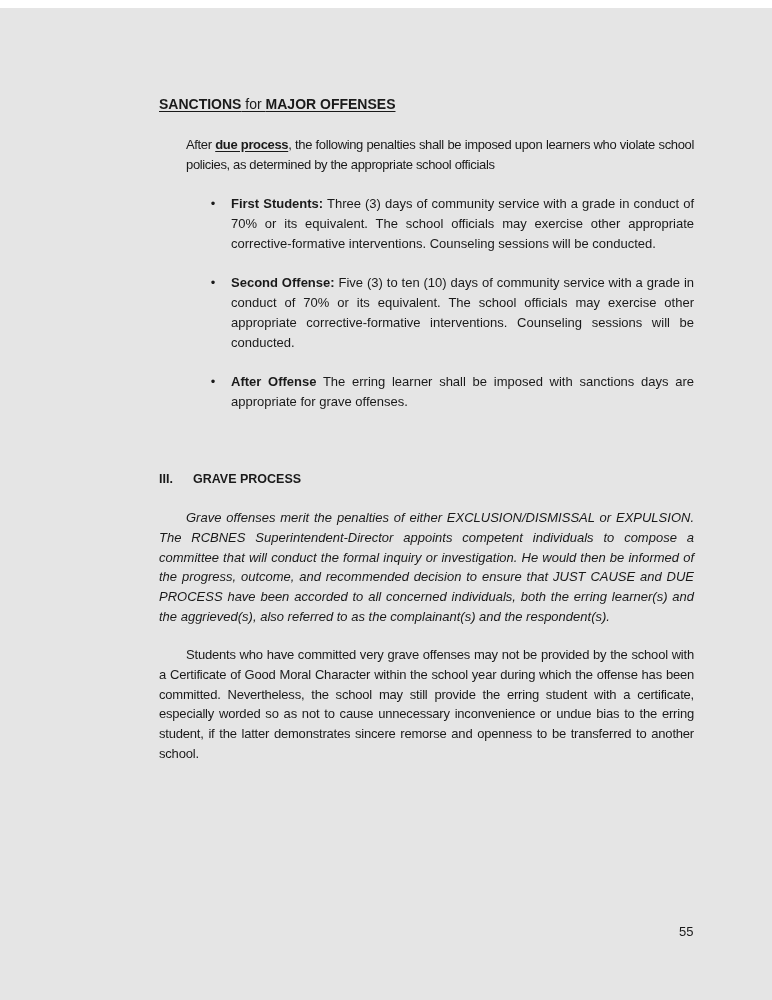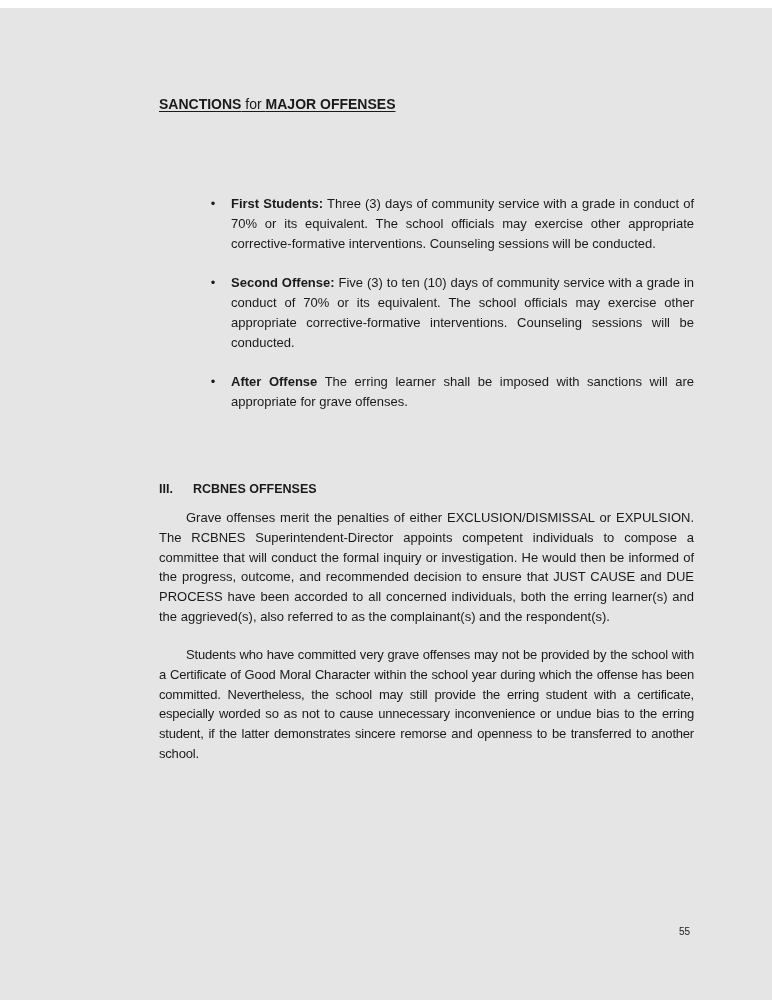--- a/index.html
+++ b/index.html
@@ -79,62 +79,62 @@
       left: 159px;
       top: 461px;
       font-size: 12.5px;
       font-weight: bold;
       line-height: 20px;
       white-space: nowrap;
     }
     .section-title .num {
       display: inline-block;
       width: 34px;
-      margin-top: 10px;
     }
     .para {
       position: absolute;
       left: 159px;
       width: 535px;
       font-size: 13px;
       line-height: 19.8px;
       text-align: justify;
       text-indent: 27px;
     }
-    .para1 { top: 500px; }
+    .para1 { top: 500px; font-style: italic; }
     .para2 { top: 637px; letter-spacing: -0.2px; }
     .page-number {
       position: absolute;
       left: 679px;
       top: 915px;
-      font-size: 10px;
+      font-size: 13px;
       line-height: 18px;
     }
   </style>
 </head>
 <body>
 
 <div class="page">
 
   <div class="heading"><b>SANCTIONS</b><span> for </span><b>MAJOR OFFENSES</b></div>
 
+  <p class="intro" style="margin:0"><span>After </span><span class="dp">due process</span><span>, the following penalties shall be imposed upon learners who violate school policies, as determined by the appropriate school officials</span></p>
 
   <ul class="bullets">
     <li class="bullet-item">
       <span class="dot">•</span><span class="lbl">First Students:</span><span> Three (3) days of community service with a grade in conduct of 70% or its equivalent. The school officials may exercise other appropriate corrective-formative interventions. Counseling sessions will be conducted.</span>
     </li>
     <li class="bullet-item">
       <span class="dot">•</span><span class="lbl">Second Offense:</span><span> Five (3) to ten (10) days of community service with a grade in conduct of 70% or its equivalent. The school officials may exercise other appropriate corrective-formative interventions. Counseling sessions will be conducted.</span>
     </li>
     <li class="bullet-item">
-      <span class="dot">•</span><span class="lbl">After Offense</span><span> The erring learner shall be imposed with sanctions will are appropriate for grave offenses.</span>
+      <span class="dot">•</span><span class="lbl">After Offense</span><span> The erring learner shall be imposed with sanctions days are appropriate for grave offenses.</span>
     </li>
   </ul>
 
-  <div class="section-title"><span class="num">III.</span><span>RCBNES OFFENSES</span></div>
+  <div class="section-title"><span class="num">III.</span><span>GRAVE PROCESS</span></div>
 
   <p class="para para1" style="margin:0">Grave offenses merit the penalties of either EXCLUSION/DISMISSAL or EXPULSION. The RCBNES Superintendent-Director appoints competent individuals to compose a committee that will conduct the formal inquiry or investigation. He would then be informed of the progress, outcome, and recommended decision to ensure that JUST CAUSE and DUE PROCESS have been accorded to all concerned individuals, both the erring learner(s) and the aggrieved(s), also referred to as the complainant(s) and the respondent(s).</p>
 
   <p class="para para2" style="margin:0">Students who have committed very grave offenses may not be provided by the school with a Certificate of Good Moral Character within the school year during which the offense has been committed. Nevertheless, the school may still provide the erring student with a certificate, especially worded so as not to cause unnecessary inconvenience or undue bias to the erring student, if the latter demonstrates sincere remorse and openness to be transferred to another school.</p>
 
   <div class="page-number">55</div>
 
 </div>
 
 </body></html>

